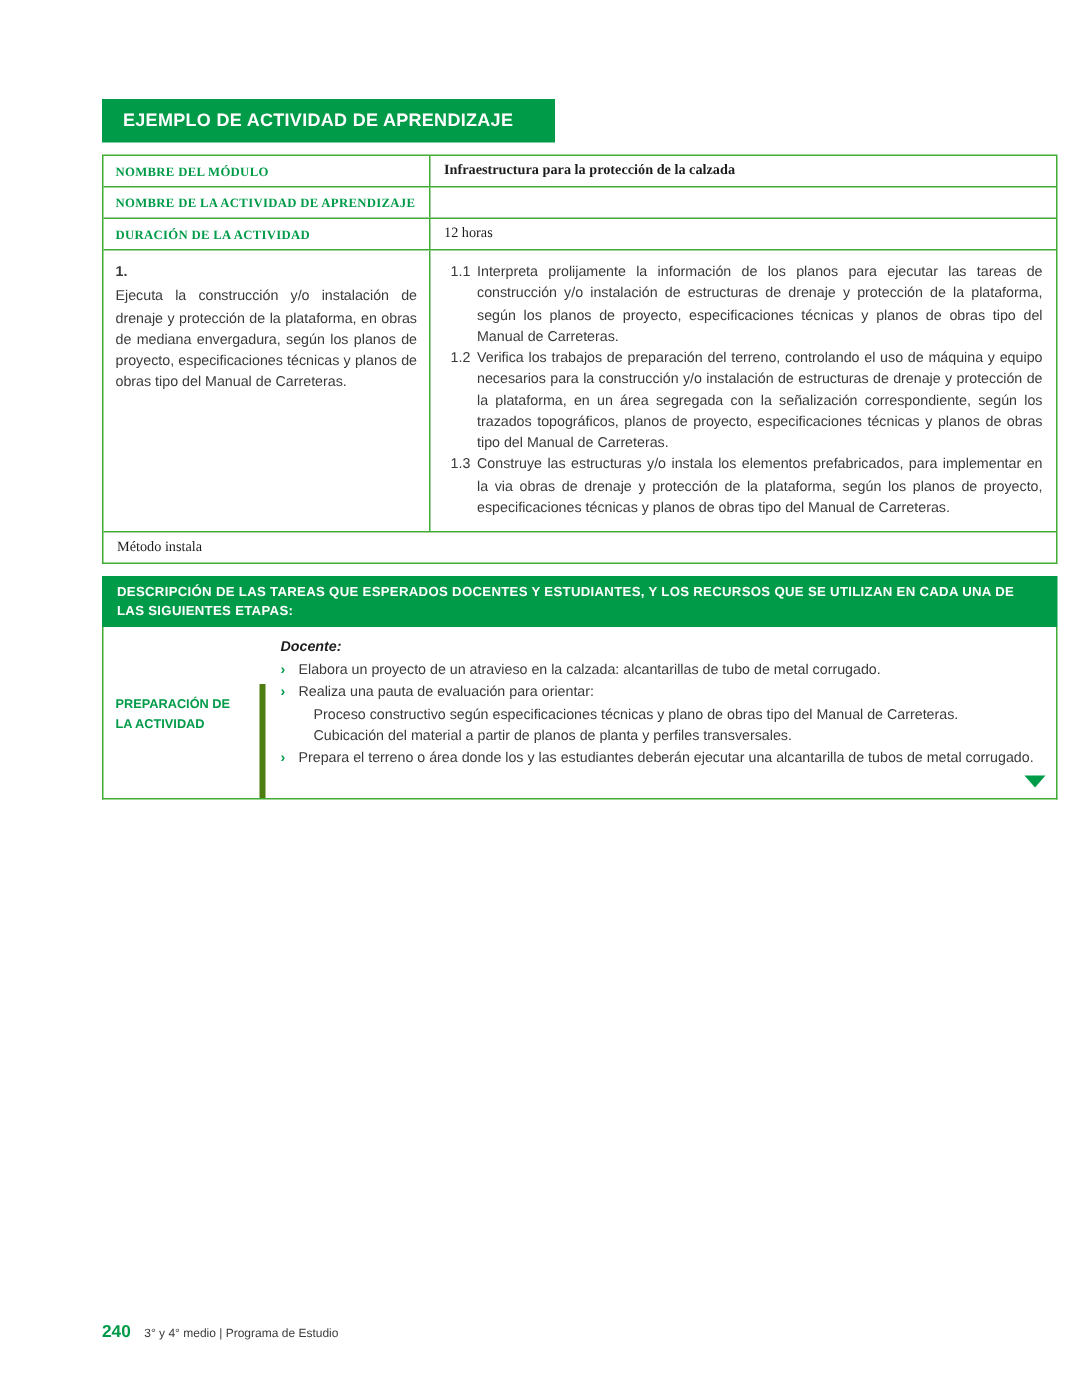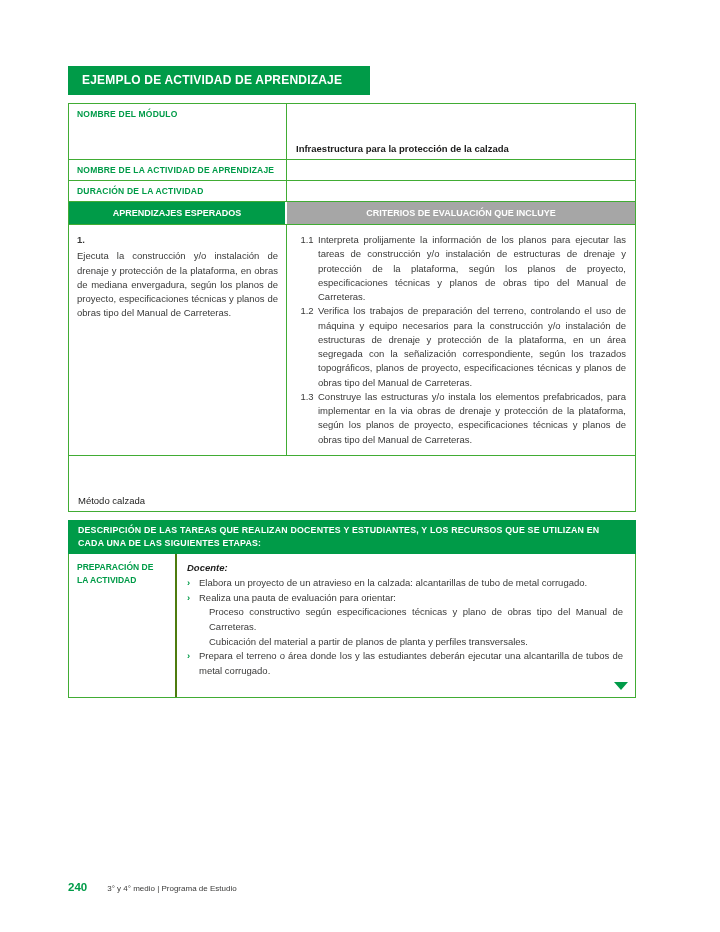--- a/index.html
+++ b/index.html
@@ -1,30 +1,30 @@
 <!DOCTYPE html>
 <html><head>
 <meta charset="utf-8">
 <style>
   * { box-sizing: border-box; margin: 0; padding: 0; }
   html,body { width: 720px; height: 932px; background: #ffffff;
     font-family: "Liberation Sans", sans-serif; color: #3a3a39; }
   .page { position: relative; width: 720px; height: 932px; overflow: hidden; }
-  .content { position: absolute; left: 68px; top: 66px; width: 568px; }
+  .content { position: absolute; left: 68px; top: 66px; width: 637px; }
 
   .title-banner { width: 302px; height: 29px; background: #009b48; color: #fff;
     font-weight: bold; font-size: 12px; line-height: 29px; padding-left: 14px;
     letter-spacing: .2px; }
 
   .table { margin-top: 8px; border: 1px solid #41ac34; }
-  .t-row { display: flex; border-bottom: 1px solid #41ac34; }
+  .t-row { display: flex; border-bottom: 1px solid #41ac34; font-family: Liberation Serif, serif; }
   .t-row:last-child { border-bottom: none; }
   .label-cell { width: 218px; border-right: 1px solid #41ac34; padding: 5px 8px;
     color: #009b48; font-size: 8.5px; font-weight: bold; letter-spacing: .2px; }
-  .value-cell { flex: 1; padding: 5px 9px; font-size: 9.5px; color: #1c1c1b; margin-top: 34px; }
+  .value-cell { flex: 1; padding: 5px 9px; font-size: 9.5px; color: #1c1c1b; }
   .value-bold { font-weight: bold; }
 
   .hdr-row { display: flex; border-bottom: 1px solid #41ac34; }
   .hdr-left { width: 218px; background: #009b48; color: #fff; font-weight: bold;
     font-size: 9px; text-align: center; padding: 6px 4px; border-right: 2px solid #fff; }
   .hdr-right { flex: 1; background: #a6a6a6; color: #fff; font-weight: bold;
     font-size: 9px; text-align: center; padding: 6px 4px; }
 
   .body-row { display: flex; border-bottom: 1px solid #41ac34; }
   .oa-cell { width: 218px; border-right: 1px solid #41ac34; padding: 8px;
@@ -33,34 +33,34 @@
   .oa-text { text-align: justify; display: block; }
   .crit-cell { flex: 1; padding: 8px 9px; font-size: 9.5px; line-height: 1.5; }
   .crit-item { display: flex; }
   .crit-num { width: 22px; flex: none; text-align: center; }
   .crit-text { flex: 1; text-align: justify; }
 
   .desc-banner { margin-top: 8px; background: #009b48; color: #fff; font-weight: bold;
     font-size: 8.8px; line-height: 1.5; padding: 4px 10px; letter-spacing: .2px; }
 
   .prep-box { border: 1px solid #41ac34; border-top: none; display: flex; position: relative; }
-  .prep-label { width: 108px; flex: none; border-right: 2px solid #4d7c0f;
-    padding: 7px 8px; color: #009b48; font-size: 8.5px; font-weight: bold; line-height: 1.5; }
+  .prep-label { width: 108px; flex: none; border-right: 4px solid #4d7c0f;
+    padding: 7px 8px; color: #009b48; font-size: 8.5px; font-weight: bold; line-height: 1.5; margin-top: 38px; }
   .prep-content { flex: 1; padding: 7px 12px 18px 10px; font-size: 9.5px; line-height: 1.55; }
   .role { font-weight: bold; color: #1c1c1b; font-style: italic; }
   .bullet-item { display: flex; }
   .bullet-marker { width: 12px; flex: none; color: #009b48; font-weight: bold; }
   .bullet-text { flex: 1; text-align: justify; }
   .sub-item { margin-left: 22px; text-align: justify; }
   .triangle { position: absolute; right: 7px; bottom: 7px; width: 0; height: 0;
     border-left: 7px solid transparent; border-right: 7px solid transparent;
     border-top: 8px solid #009b48; }
 
   .footer { position: absolute; left: 68px; top: 874px; display: flex;
-    align-items: baseline; gap: 20px; }
+    align-items: baseline; gap: 9px; }
   .page-num { color: #009b48; font-weight: bold; font-size: 11.5px; }
   .footer-text { font-size: 8px; color: #3a3a39; margin-top: 10px; }
 </style>
 </head>
 <body>
 
 <div class="page">
   <div class="content">
 
     <div class="title-banner">
@@ -70,26 +70,23 @@
     <div class="table">
       <div class="t-row">
         <div class="label-cell">NOMBRE DEL MÓDULO</div>
         <div class="value-cell value-bold">Infraestructura para la protección de la calzada</div>
       </div>
       <div class="t-row">
         <div class="label-cell">NOMBRE DE LA ACTIVIDAD DE APRENDIZAJE</div>
       </div>
       <div class="t-row">
         <div class="label-cell">DURACIÓN DE LA ACTIVIDAD</div>
+        <div class="value-cell">12 horas</div>
       </div>
 
-      <div class="hdr-row">
-        <div class="hdr-left">APRENDIZAJES ESPERADOS</div>
-        <div class="hdr-right">CRITERIOS DE EVALUACIÓN QUE INCLUYE</div>
-      </div>
 
       <div class="body-row">
         <div class="oa-cell">
           <span class="oa-num">1.</span>
           <span class="oa-text">Ejecuta la construcción y/o instalación de drenaje y protección de la plataforma, en obras de mediana envergadura, según los planos de proyecto, especificaciones técnicas y planos de obras tipo del Manual de Carreteras.</span>
         </div>
         <div class="crit-cell">
           <div class="crit-item">
             <span class="crit-num">1.1</span>
             <span class="crit-text">Interpreta prolijamente la información de los planos para ejecutar las tareas de construcción y/o instalación de estructuras de drenaje y protección de la plataforma, según los planos de proyecto, especificaciones técnicas y planos de obras tipo del Manual de Carreteras.</span>
@@ -99,25 +96,25 @@
             <span class="crit-text">Verifica los trabajos de preparación del terreno, controlando el uso de máquina y equipo necesarios para la construcción y/o instalación de estructuras de drenaje y protección de la plataforma, en un área segregada con la señalización correspondiente, según los trazados topográficos, planos de proyecto, especificaciones técnicas y planos de obras tipo del Manual de Carreteras.</span>
           </div>
           <div class="crit-item">
             <span class="crit-num">1.3</span>
             <span class="crit-text">Construye las estructuras y/o instala los elementos prefabricados, para implementar en la via obras de drenaje y protección de la plataforma, según los planos de proyecto, especificaciones técnicas y planos de obras tipo del Manual de Carreteras.</span>
           </div>
         </div>
       </div>
 
       <div class="t-row">
-        <div class="value-cell">Método calzada</div>
+        <div class="value-cell">Método instala</div>
       </div>
     </div>
 
-    <div class="desc-banner">DESCRIPCIÓN DE LAS TAREAS QUE REALIZAN DOCENTES Y ESTUDIANTES, Y LOS RECURSOS QUE SE UTILIZAN EN CADA UNA DE LAS SIGUIENTES ETAPAS:</div>
+    <div class="desc-banner">DESCRIPCIÓN DE LAS TAREAS QUE ESPERADOS DOCENTES Y ESTUDIANTES, Y LOS RECURSOS QUE SE UTILIZAN EN CADA UNA DE LAS SIGUIENTES ETAPAS:</div>
 
     <div class="prep-box">
       <div class="prep-label">PREPARACIÓN DE LA ACTIVIDAD</div>
       <div class="prep-content">
         <div class="role">Docente:</div>
 
         <div class="bullet-item">
           <span class="bullet-marker">›</span>
           <span class="bullet-text">Elabora un proyecto de un atravieso en la calzada: alcantarillas de tubo de metal corrugado.</span>
         </div>

